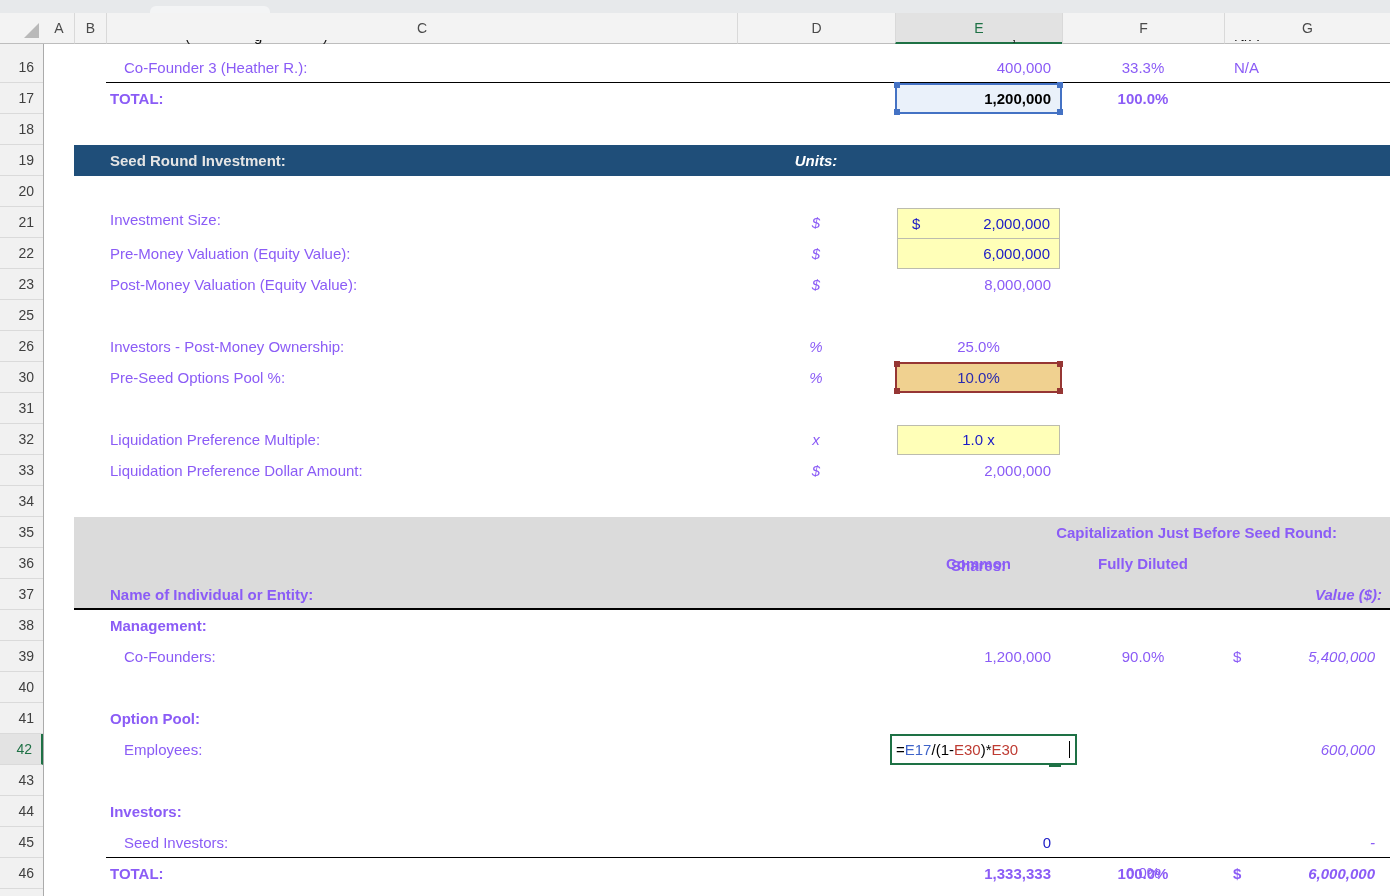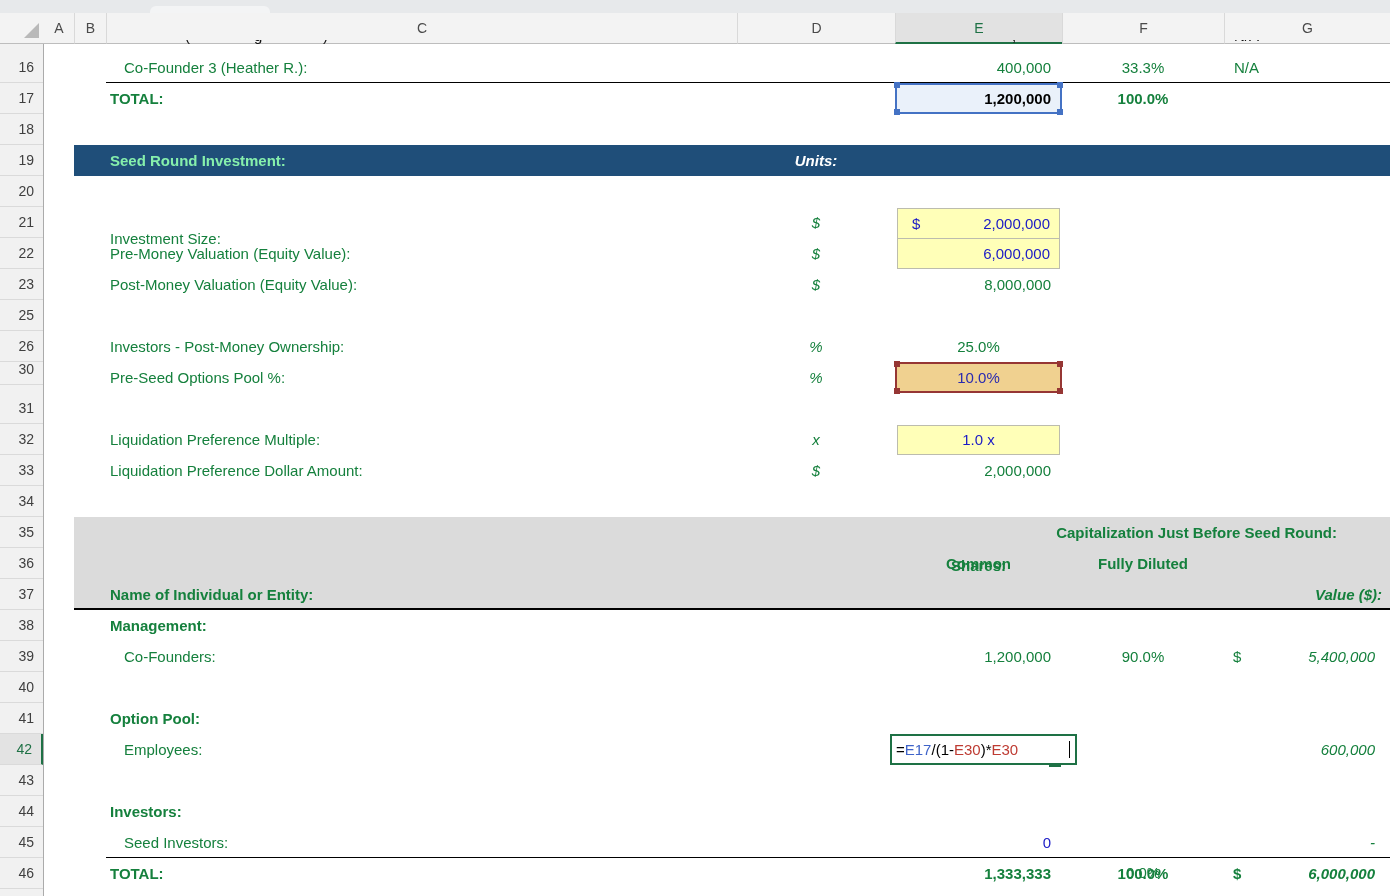--- a/index.html
+++ b/index.html
@@ -24,36 +24,36 @@
 
   
   .gutter{position:absolute;left:0;top:44px;width:44px;height:852px;background:#f1f1f1;
           box-sizing:border-box;border-right:1px solid #ababab;}
   .rn{position:absolute;left:0;width:43px;height:31px;line-height:31px;text-align:right;
       padding-right:9px;box-sizing:border-box;font-size:14px;color:#3f3f3f;
       border-bottom:1px solid #dadada;}
   .rn.sel{background:#e3e3e3;color:#1e7145;border-right:2px solid #1e7145;}
 
   
-  .cell{position:absolute;height:31px;line-height:31px;font-size:15px;color:#15803d;
+  .cell{position:absolute;height:31px;line-height:31px;font-size:15px;color:#8b5cf6;
         white-space:nowrap;}
   .b{font-weight:700;}
   .blue{color:#1b1bc6;}
   .cC1{left:110px;}
   .cC2{left:124px;}
   .cD{left:737px;width:158px;text-align:center;font-style:italic;}
   .cEr{left:895px;width:156px;text-align:right;}
   .cEc{left:895px;width:167px;text-align:center;}
   .cFc{left:1062px;width:162px;text-align:center;}
   .cGr{left:1224px;width:151px;text-align:right;font-style:italic;}
   .cGl{left:1234px;}
 
   
   .banner{position:absolute;left:74px;top:145px;width:1316px;height:31px;background:#1f4e79;}
-  .banner .t{position:absolute;left:36px;top:0;height:31px;line-height:31px;color:#86efac;
+  .banner .t{position:absolute;left:36px;top:0;height:31px;line-height:31px;color:#e5e5e5;
              font-weight:700;font-size:15px;}
   .banner .u{position:absolute;left:663px;width:158px;top:0;height:31px;line-height:31px;
              color:#fff;font-weight:700;font-style:italic;font-size:15px;text-align:center;}
   .grayblk{position:absolute;left:74px;top:517px;width:1316px;height:93px;background:#dbdbdb;
            box-sizing:border-box;border-bottom:2px solid #000;}
 
   
   .hline{position:absolute;height:1px;background:#000;}
 
   
@@ -97,21 +97,21 @@
     <div class="rn" style="top:8px;text-align:right;">16</div>
     <div class="rn" style="top:39px;">17</div>
     <div class="rn" style="top:70px;">18</div>
     <div class="rn" style="top:101px;">19</div>
     <div class="rn" style="top:132px;">20</div>
     <div class="rn" style="top:163px;">21</div>
     <div class="rn" style="top:194px;">22</div>
     <div class="rn" style="top:225px;">23</div>
     <div class="rn" style="top:256px;">25</div>
     <div class="rn" style="top:287px;">26</div>
-    <div class="rn" style="top:310px;">30</div>
+    <div class="rn" style="top:318px;">30</div>
     <div class="rn" style="top:349px;">31</div>
     <div class="rn" style="top:380px;">32</div>
     <div class="rn" style="top:411px;">33</div>
     <div class="rn" style="top:442px;">34</div>
     <div class="rn" style="top:473px;">35</div>
     <div class="rn" style="top:504px;">36</div>
     <div class="rn" style="top:535px;">37</div>
     <div class="rn" style="top:566px;">38</div>
     <div class="rn" style="top:597px;">39</div>
     <div class="rn" style="top:628px;">40</div>
@@ -145,21 +145,21 @@
     <div class="handle blue" style="left:-3px;bottom:-3px;"></div>
     <div class="handle blue" style="right:-3px;bottom:-3px;"></div>
   </div>
   <span class="cell cFc b" style="top:83px;">100.0%</span>
 
   <div class="banner">
     <span class="t">Seed Round Investment:</span>
     <span class="u">Units:</span>
   </div>
 
-  <span class="cell cC1" style="top:223px;">Investment Size:</span>
+  <span class="cell cC1" style="top:204px;">Investment Size:</span>
   <span class="cell cD" style="top:207px;">$</span>
   <div class="box ybox" style="left:897px;top:208px;width:163px;height:31px;">
     <span class="boxval blue" style="left:14px;line-height:29px;">$</span>
     <span class="boxval blue" style="right:9px;line-height:29px;">2,000,000</span>
   </div>
 
   <span class="cell cC1" style="top:238px;">Pre-Money Valuation (Equity Value):</span>
   <span class="cell cD" style="top:238px;">$</span>
   <div class="box ybox" style="left:897px;top:238px;width:163px;height:31px;">
     <span class="boxval blue" style="right:9px;line-height:29px;">6,000,000</span>

